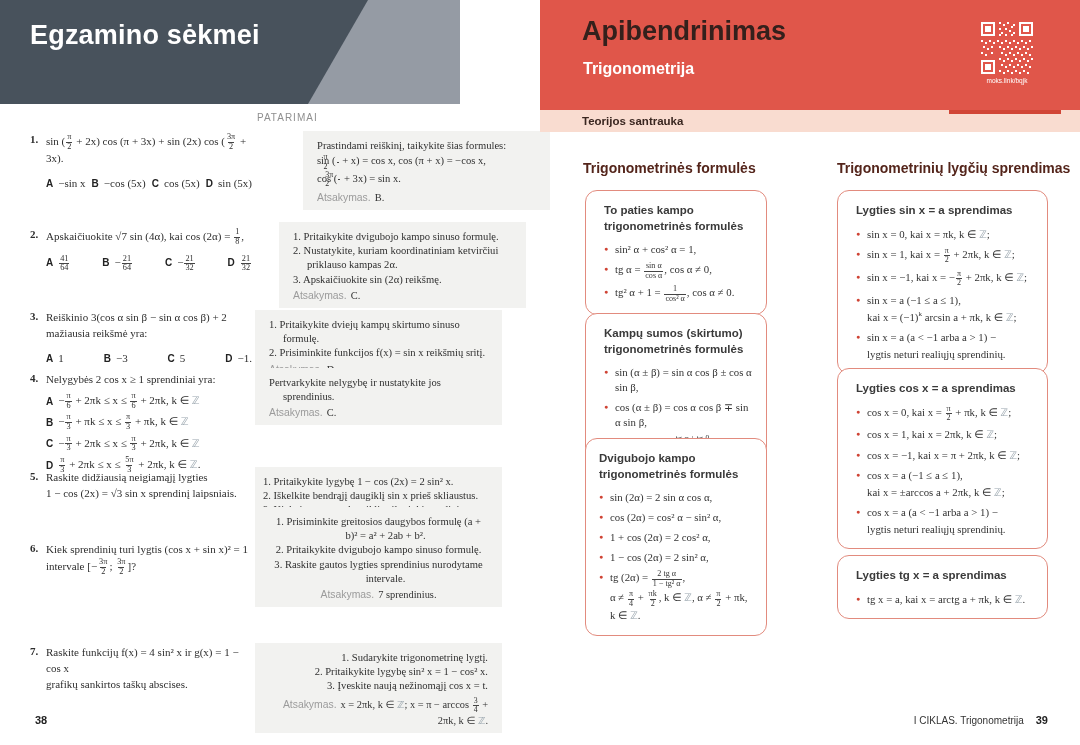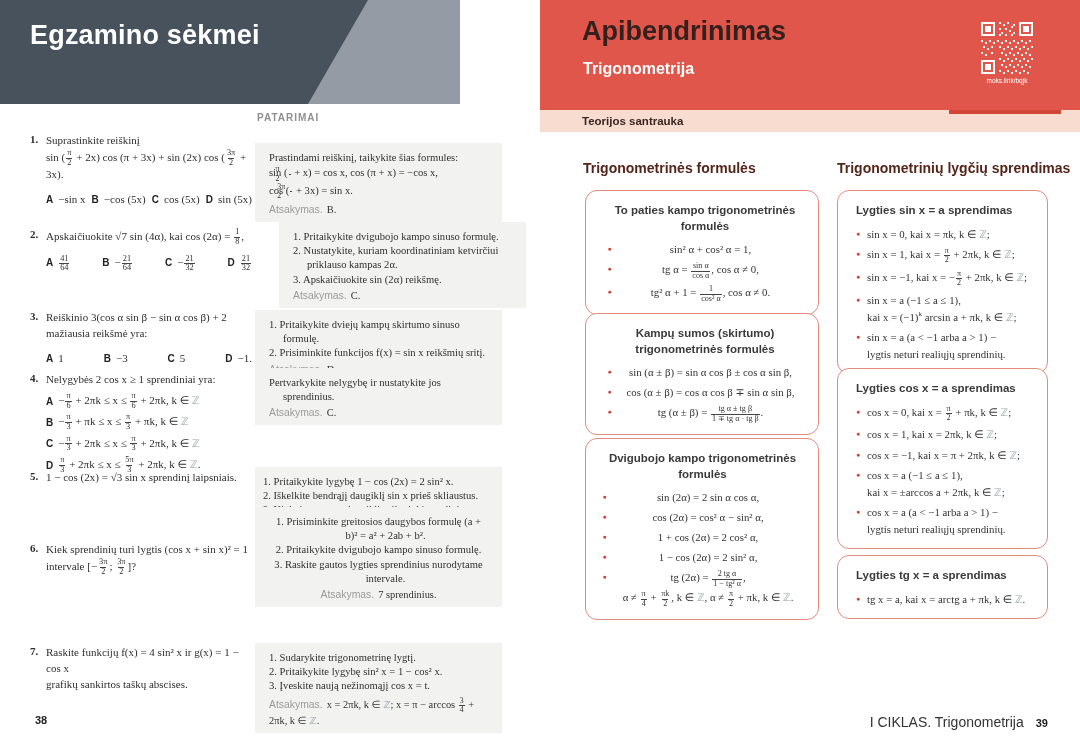--- a/index.html
+++ b/index.html
@@ -9,21 +9,21 @@
   #page-left{left:0;}
   #page-right{left:540px;}
 
   
   .hdr-left{position:absolute;left:0;top:0;width:460px;height:104px;background:#48525c;overflow:hidden;}
   .hdr-diag{position:absolute;top:0;right:0;width:160px;height:104px;background:#959ba4;
             clip-path:polygon(68px 0,160px 0,160px 104px,8px 104px);}
   .hdr-left h1{position:absolute;left:30px;top:20px;margin:0;font-family:"Liberation Sans",sans-serif;
                font-size:27px;font-weight:bold;color:#ffffff;letter-spacing:.2px;}
   .tips-label{position:absolute;left:257px;top:112px;font-family:"Liberation Sans",sans-serif;
-              font-size:10px;font-weight:bold;letter-spacing:1px;color:#8f8f8f;}
+              font-size:10px;font-weight:normal;letter-spacing:1px;color:#8f8f8f;}
   #problems{position:absolute;left:30px;top:0;width:222px;height:745px;}
   #tips{position:absolute;left:255px;top:0;width:247px;height:745px;}
 
   .prob{position:absolute;left:0;width:222px;display:flex;}
   .pnum{flex:none;width:16px;font-weight:bold;font-size:11px;}
   .pbody{flex:1;min-width:0;}
   .pline{font-size:11px;line-height:1.45;}
   .popts{display:flex;justify-content:space-between;margin-top:6px;align-items:center;}
   .popts.stack{display:block;margin-top:4px;}
   .popts.stack .opt{display:flex;align-items:center;margin-bottom:3px;}
@@ -53,33 +53,33 @@
   .strip-label{position:absolute;left:42px;top:0;line-height:22px;font-family:"Liberation Sans",sans-serif;
                font-size:11.5px;font-weight:bold;color:#3a2620;}
   .col-heading{position:absolute;top:160px;font-family:"Liberation Sans",sans-serif;
                font-size:14px;font-weight:bold;color:#54251b;}
   #heading-formulas{left:43px;}
   #heading-equations{left:297px;}
   #fboxes-left,#fboxes-right{position:absolute;left:0;top:0;width:540px;height:745px;}
 
   .fbox{position:absolute;background:#ffffff;border:1.2px solid #e28b7e;border-radius:12px;
         padding:12px 12px 6px 18px;box-sizing:border-box;}
-  #fboxes-left .fbox{left:45px;width:234px;text-align:center;}
+  #fboxes-left .fbox{left:45px;width:182px;}
   #fboxes-right .fbox{left:297px;width:211px;}
   .fbox-title{font-family:"Liberation Sans",sans-serif;font-weight:bold;font-size:11.5px;
               color:#3a3a3a;line-height:1.35;margin-bottom:8px;}
   .bullet{display:flex;margin-bottom:5px;}
   .dot{flex:none;width:11px;color:#cf4334;font-size:7px;line-height:15px;}
   .blines{flex:1;min-width:0;}
   .bline{font-size:10.8px;line-height:1.4;color:#333;}
   .bline + .bline{margin-top:2px;}
 
   .footer-right{position:absolute;right:32px;top:714px;display:flex;align-items:baseline;gap:12px;
                 font-family:"Liberation Sans",sans-serif;}
-  .footer-text{font-size:14px;color:#333;}
+  .footer-text{font-size:10px;color:#333;}
   .footer-num{font-size:11px;font-weight:bold;color:#222;}
 
   
   .frac{display:inline-flex;flex-direction:column;align-items:center;vertical-align:middle;
         line-height:1.05;font-size:0.75em;margin:0 1px;}
   .frac .num{padding:0 1px;}
   .frac .den{border-top:0.9px solid #444;padding:0 1px;}
   sup{font-size:0.65em;}
   .zset{font-family:"DejaVu Sans",sans-serif;color:#9aa6ae;font-size:0.95em;}
 </style>
@@ -89,21 +89,20 @@
 <div class="page" id="page-left">
   <div class="hdr-left">
     <div class="hdr-diag"></div>
     <h1>Egzamino sėkmei</h1>
   </div>
   <div class="tips-label">PATARIMAI</div>
   <div id="problems">
       <div class="prob" style="top: 133px;">
         <div class="pnum">1.</div>
         <div class="pbody">
-          <div class="pline">Suprastinkite reiškinį</div>
           <div class="pline">sin (<span class="frac">
               <span class="num">π</span>
               <span class="den">2</span>
             </span> + 2x) cos (π + 3x) + sin (2x) cos (<span class="frac">
               <span class="num">3π</span>
               <span class="den">2</span>
             </span> + 3x).</div>
           <div class="popts">
             <div class="opt"><span class="okey">A</span><span class="oval">−sin x</span></div>
             <div class="opt"><span class="okey">B</span><span class="oval">−cos (5x)</span></div>
@@ -196,20 +195,21 @@
                   <span class="num">5π</span>
                   <span class="den">3</span>
                 </span> + 2πk, k ∈ <span class="zset">ℤ</span>.</span>
             </div>
           </div>
         </div>
       </div>
       <div class="prob" style="top: 470px;">
         <div class="pnum">5.</div>
         <div class="pbody">
+          <div class="pline">Raskite didžiausią neigiamąjį lygties</div>
           <div class="pline">1 − cos (2x) = √3 sin x sprendinį laipsniais.</div>
         </div>
       </div>
       <div class="prob" style="top: 542px;">
         <div class="pnum">6.</div>
         <div class="pbody">
           <div class="pline">Kiek sprendinių turi lygtis (cos x + sin x)² = 1</div>
           <div class="pline">intervale [−<span class="frac">
               <span class="num">3π</span>
               <span class="den">2</span>
@@ -221,21 +221,21 @@
       </div>
       <div class="prob" style="top: 645px;">
         <div class="pnum">7.</div>
         <div class="pbody">
           <div class="pline">Raskite funkcijų f(x) = 4 sin² x ir g(x) = 1 − cos x</div>
           <div class="pline">grafikų sankirtos taškų abscises.</div>
         </div>
       </div>
     </div>
   <div id="tips">
-      <div class="tip" style="top: 143px;">
+      <div class="tip" style="top: 131px; margin-left: 48px;">
         <div class="tip-line">Prastindami reiškinį, taikykite šias formules:</div>
         <div class="tip-line">sin (<span class="frac">
             <span class="num">π</span>
             <span class="den">2</span>
           </span> + x) = cos x, cos (π + x) = −cos x,</div>
         <div class="tip-line">cos (<span class="frac">
             <span class="num">3π</span>
             <span class="den">2</span>
           </span> + 3x) = sin x.</div>
         <div class="tip-ans"><span class="ans-label">Atsakymas.</span><span class="ans-val">B.</span></div>
@@ -260,21 +260,21 @@
         <div class="tip-line">2. Iškelkite bendrąjį daugiklį sin x prieš skliaustus.</div>
         <div class="tip-line">3. Kiekvieną gautą daugiklį prilyginkite nuliui.</div>
         <div class="tip-ans"><span class="ans-label">Atsakymas.</span><span class="ans-val">−180°.</span></div>
       </div>
       <div class="tip" style="top: 507px; text-align: center;">
         <div class="tip-line">1. Prisiminkite greitosios daugybos formulę (a + b)² = a² + 2ab + b².</div>
         <div class="tip-line">2. Pritaikykite dvigubojo kampo sinuso formulę.</div>
         <div class="tip-line">3. Raskite gautos lygties sprendinius nurodytame intervale.</div>
         <div class="tip-ans"><span class="ans-label">Atsakymas.</span><span class="ans-val">7 sprendinius.</span></div>
       </div>
-      <div class="tip" style="top: 643px;">
+      <div class="tip" style="top: 643px; text-align: right;">
         <div class="tip-line">1. Sudarykite trigonometrinę lygtį.</div>
         <div class="tip-line">2. Pritaikykite lygybę sin² x = 1 − cos² x.</div>
         <div class="tip-line">3. Įveskite naują nežinomąjį cos x = t.</div>
         <div class="tip-ans"><span class="ans-label">Atsakymas.</span><span class="ans-val">x = 2πk, k ∈ <span class="zset">ℤ</span>; x = π − arccos <span class="frac">
               <span class="num">3</span>
               <span class="den">4</span>
             </span> + 2πk, k ∈ <span class="zset">ℤ</span>.</span></div>
       </div>
     </div>
   <div class="pg-num-left">38</div>

